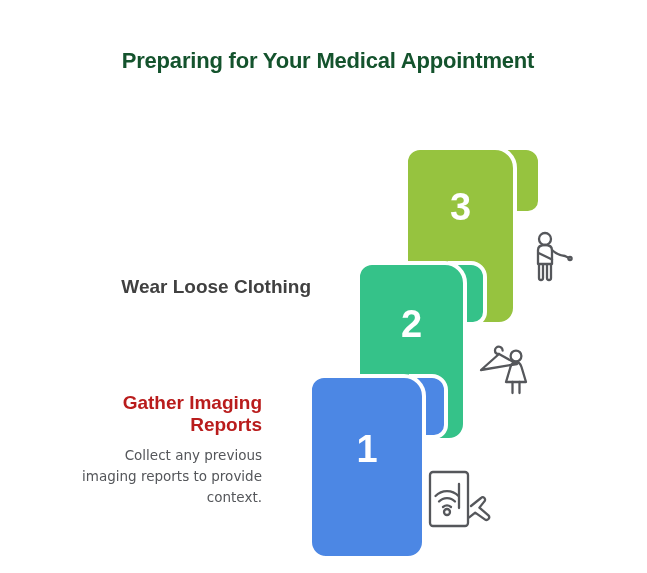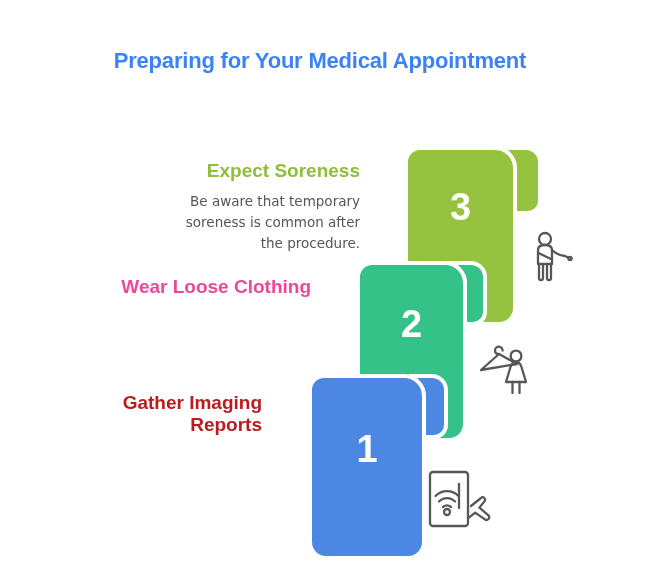--- a/index.html
+++ b/index.html
@@ -2,22 +2,22 @@
 <html><head>
 <meta charset="utf-8">
 <style>
   html,body{margin:0;padding:0;background:#ffffff;}
   #stage{
     position:relative;width:647px;height:573px;overflow:hidden;
     background:#ffffff;font-family:"Liberation Sans",sans-serif;
   }
   
   #title{
-    position:absolute;top:48px;left:0;width:640px;text-align:center;
-    font-size:22px;font-weight:bold;color:#3b82f6;letter-spacing:-0.2px;
+    position:absolute;top:48px;left:8px;width:640px;text-align:center;
+    font-size:22px;font-weight:bold;color:#14532d;letter-spacing:-0.2px;
   }
   
   .ribbon-body,.ribbon-curl{
     position:absolute;box-sizing:border-box;border:4px solid #ffffff;
   }
   .ribbon-body{border-radius:16px 22px 18px 18px;}
   .ribbon-curl{border-radius:0 16px 14px 14px;}
   #curl3{left:500px;top:146px;width:42px;height:69px;background:#96C33F;z-index:1;}
   #body3{left:404px;top:146px;width:113px;height:180px;background:#96C33F;z-index:2;}
   #curl2{left:448px;top:261px;width:39px;height:65px;background:#35C289;z-index:3;}
@@ -31,21 +31,21 @@
   #body3 .ribbon-number{top:38px;}
   #body2 .ribbon-number{top:40px;}
   #body1 .ribbon-number{top:52px;}
   
   .step-block{position:absolute;width:270px;text-align:right;z-index:7;}
   #block3{right:287px;top:160px;}
   #block2{right:336px;top:276px;}
   #block1{right:385px;top:392px;}
   .step-heading{font-size:19px;font-weight:bold;line-height:22px;margin:0 0 9px 0;}
   #block3 .step-heading{color:#8FBE39;}
-  #block2 .step-heading{color:#ec4899;}
+  #block2 .step-heading{color:#404040;}
   #block1 .step-heading{color:#b91c1c;width:165px;margin-left:auto;}
   .step-desc{
     font-family:"DejaVu Sans",sans-serif;font-size:13.5px;line-height:21px;
     color:#54565A;margin-left:auto;
   }
   #block3 .step-desc{width:192px;}
   #block2 .step-desc{width:192px;}
   #block1 .step-desc{width:196px;}
   
   .icon{position:absolute;z-index:7;}
@@ -70,29 +70,26 @@
   </div>
   <div id="curl2" class="ribbon-curl"></div>
   <div id="body2" class="ribbon-body">
     <span class="ribbon-number">2</span>
   </div>
   <div id="curl1" class="ribbon-curl"></div>
   <div id="body1" class="ribbon-body">
     <span class="ribbon-number">1</span>
   </div>
 
-  <div id="block3" class="step-block">
-    <div class="step-heading">Expect Soreness</div>
-    <div class="step-desc">Be aware that temporary soreness is common after the procedure.</div>
-  </div>
   <div id="block2" class="step-block">
     <div class="step-heading">Wear Loose Clothing</div>
   </div>
   <div id="block1" class="step-block">
     <div class="step-heading">Gather Imaging Reports</div>
+    <div class="step-desc">Collect any previous imaging reports to provide context.</div>
   </div>
 
   <div id="icon3" class="icon">
     <svg width="44" height="60" viewBox="0 0 44 60">
       <circle cx="14" cy="9" r="6"></circle>
       <path d="M7 20 q0 -5 7 -5 t7 5 l0 14 h-14 z"></path>
       <path d="M7.5 23 L21 29.5"></path>
       <path d="M21 20 c4.5 4.5 8.5 5.5 13 6 l3.5 1.8"></path>
       <circle cx="39" cy="28.6" r="1.6"></circle>
       <path d="M8 34.5 v13.5 a2 2 0 0 0 4 0 v-13.5"></path>

